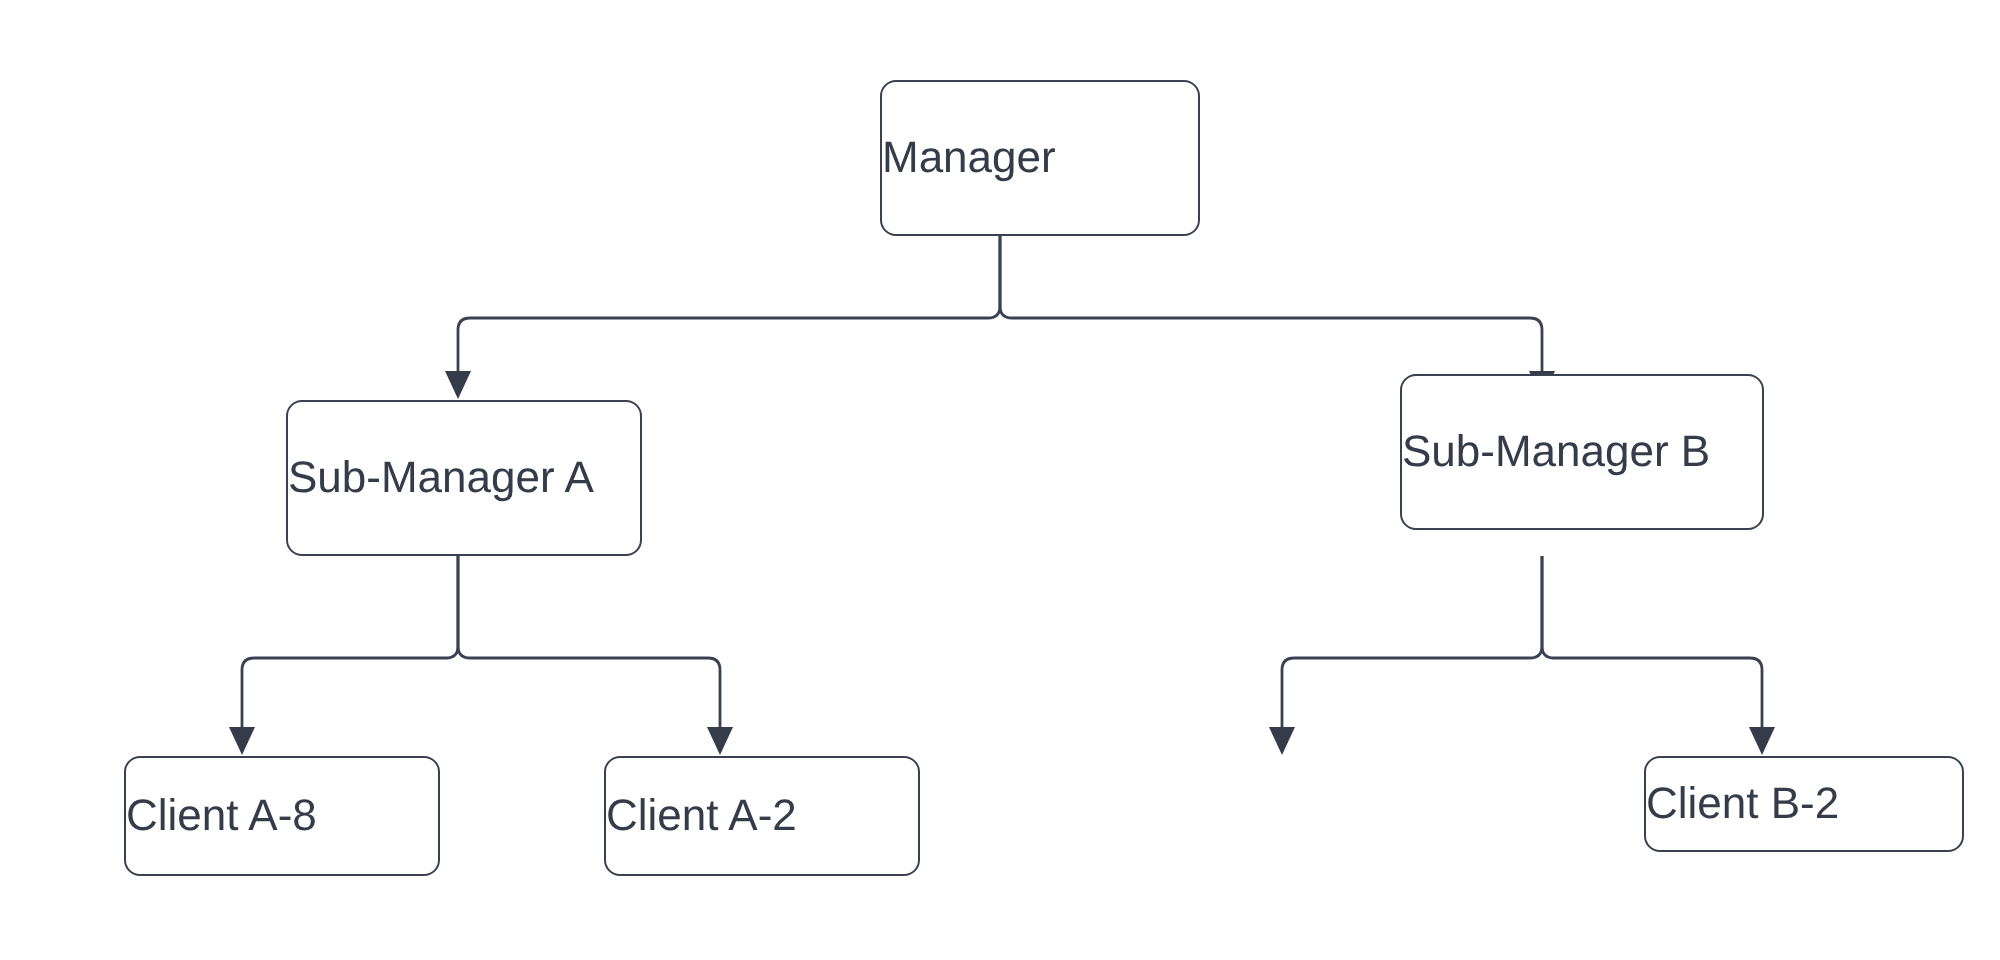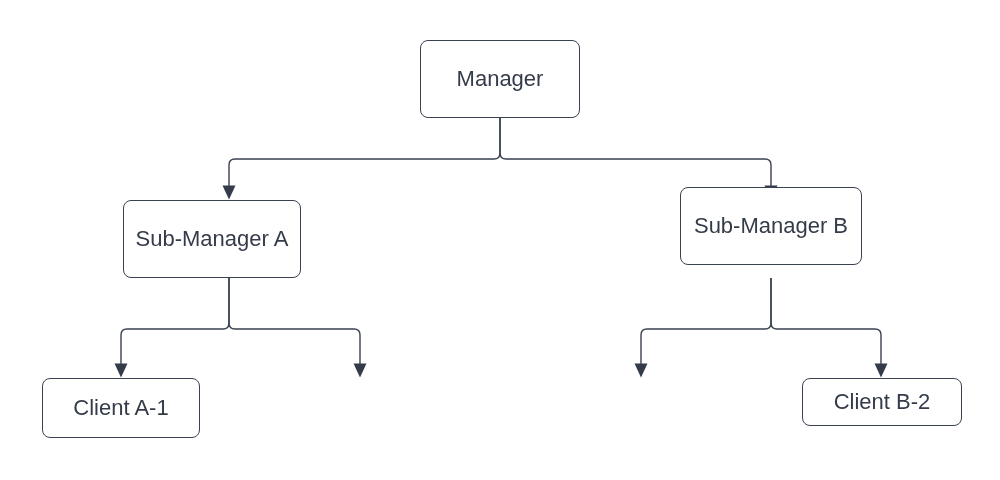--- a/index.html
+++ b/index.html
@@ -25,22 +25,22 @@
     pointer-events: none;
   }
   .node {
     position: absolute;
     box-sizing: border-box;
     background: #ffffff;
     border: 1px solid #3a4150;
     border-radius: 8px;
     display: flex;
     align-items: center;
-    justify-content: center;
     cursor: default;
+    margin-left: 20px;
   }
   .node-label {
     font-size: 22px;
     line-height: 1.2;
     color: #343b49;
     white-space: nowrap;
     text-align: center;
   }
   
   .node-manager   { left: 420px; top:  40px; width: 160px; height: 78px; }
@@ -93,22 +93,25 @@
 
   <div class="node node-sub-a">
     <span class="node-label">Sub-Manager A</span>
   </div>
 
   <div class="node node-sub-b">
     <span class="node-label">Sub-Manager B</span>
   </div>
 
   <div class="node node-client-a1">
-    <span class="node-label">Client A-1</span>
+    <span class="node-label">Client A-8</span>
   </div>
 
+  <div class="node node-client-a2">
+    <span class="node-label">Client A-2</span>
+  </div>
 
 
   <div class="node node-client-b2">
     <span class="node-label">Client B-2</span>
   </div>
 
 </div>
 
 </body></html>

